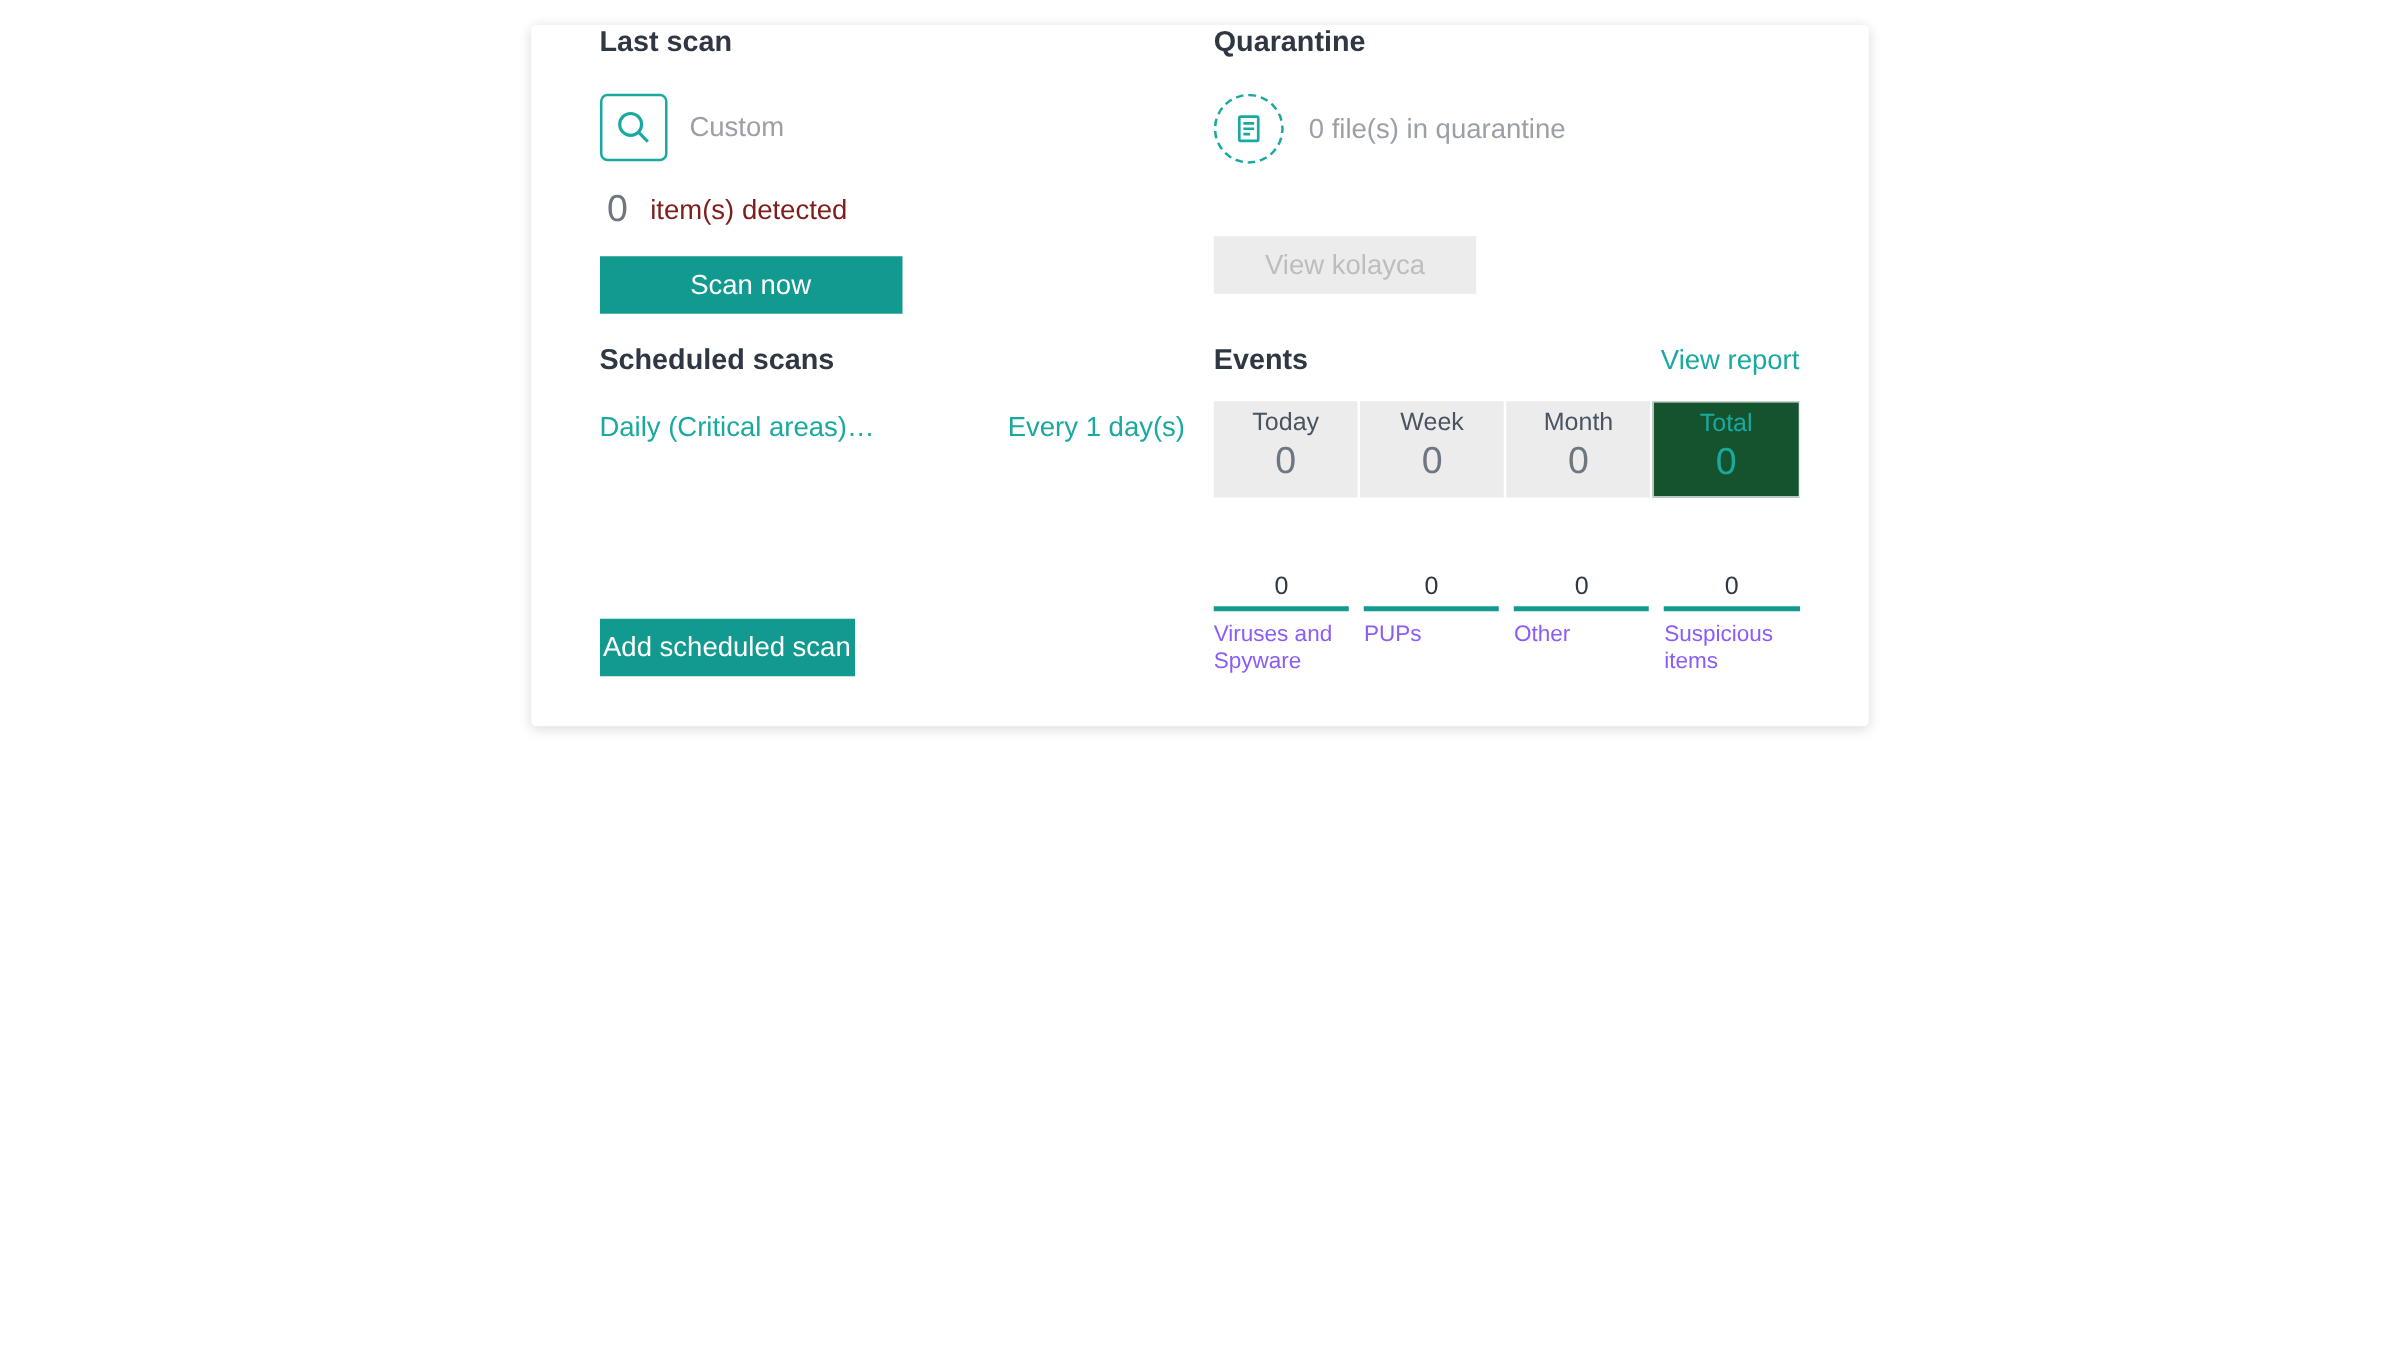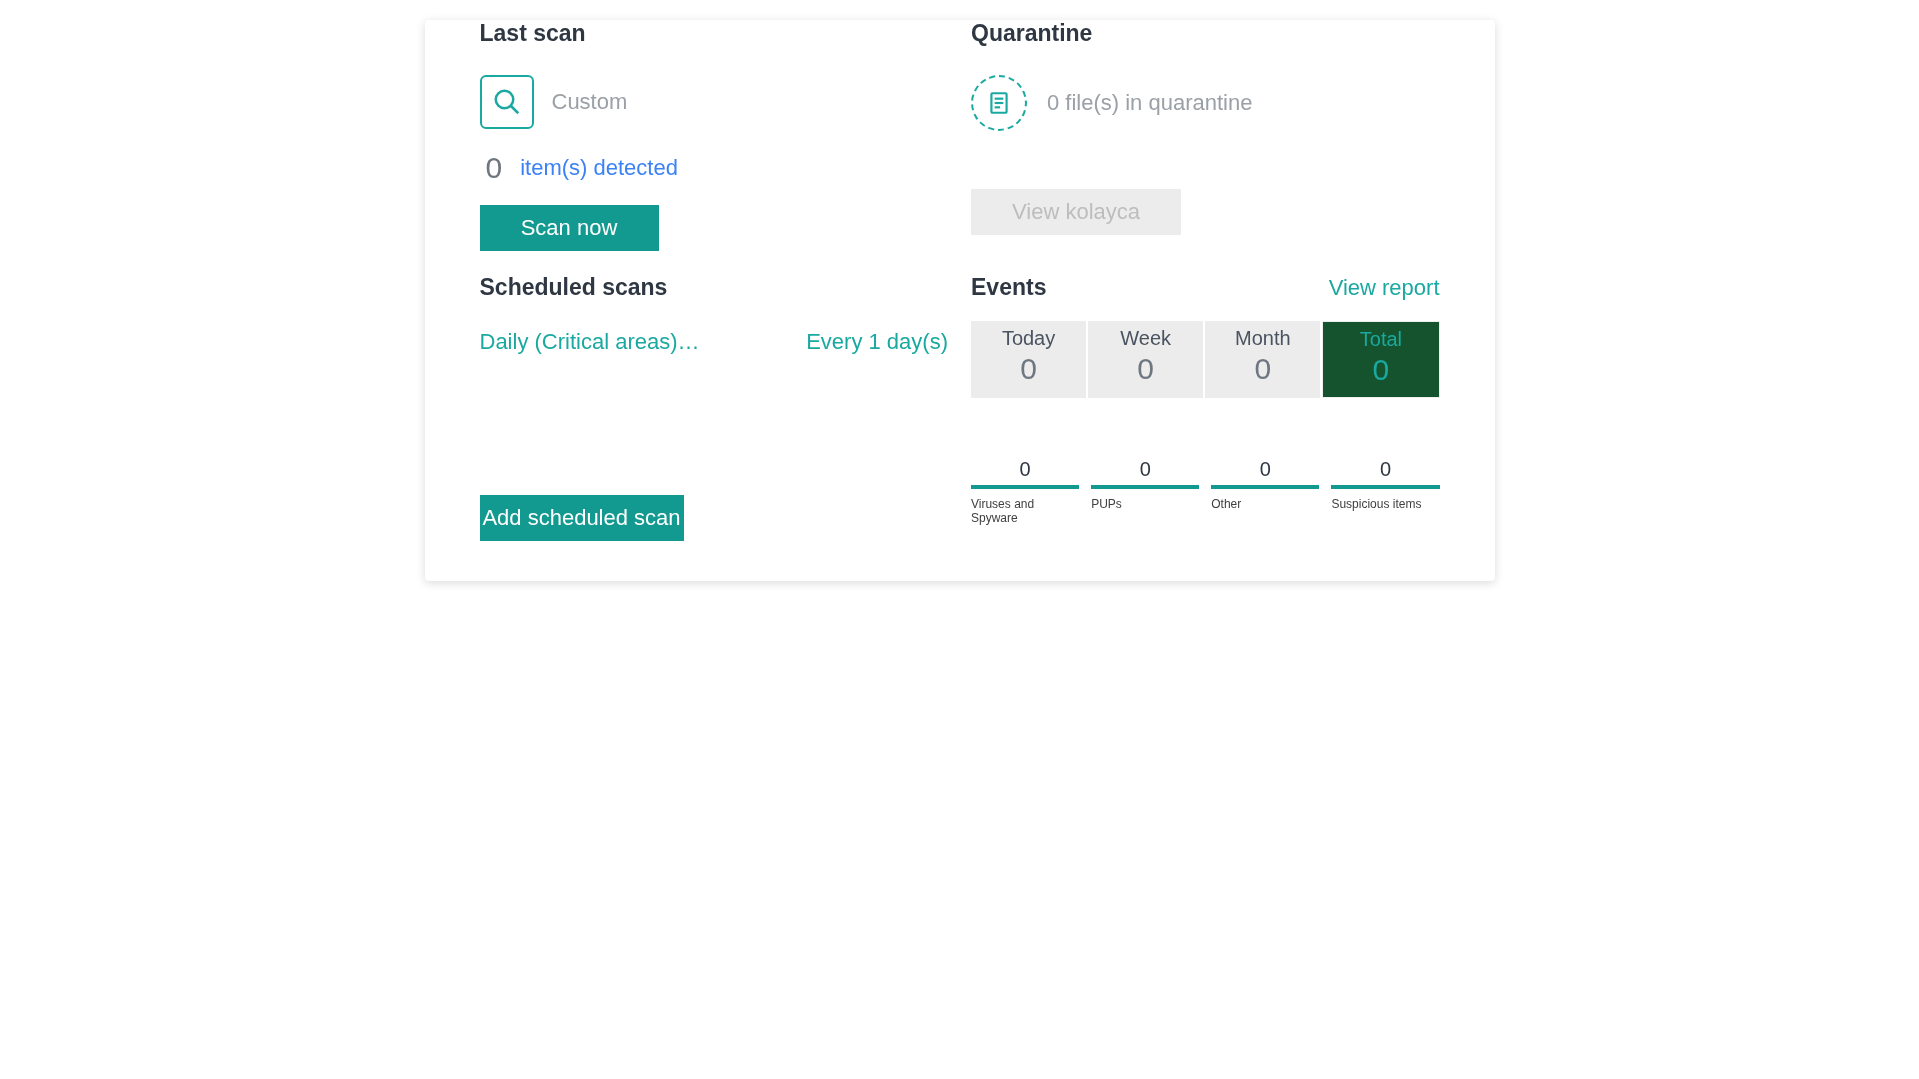--- a/index.html
+++ b/index.html
@@ -47,27 +47,27 @@
   .scan-row { display: flex; align-items: center; gap: 18px; margin-bottom: 22px; }
   .scan-icon {
     width: 54px; height: 54px;
     border: 2px solid #1aa9a0;
     border-radius: 6px;
     display: flex; align-items: center; justify-content: center;
   }
   .scan-label { color: #9aa0a6; font-size: 22px; }
   .detected-row { display: flex; align-items: center; gap: 18px; margin-bottom: 20px; }
   .zero-glyph { font-size: 30px; color: #6e7680; font-weight: 300; margin-left: 6px; }
-  .detected-text { font-size: 22px; color: #3b82f6; }
+  .detected-text { font-size: 22px; color: #7f1d1d; }
   .btn {
     background: #139a90;
     color: #ffffff;
     font-size: 22px;
     padding: 10px 0;
-    width: 179px;
+    width: 242px;
     text-align: center;
     border: none;
     cursor: pointer;
   }
   .btn-wide { width: 204px; }
   .btn-disabled {
     background: #ececec;
     color: #bdbdbd;
     cursor: default;
     width: 210px;
@@ -122,22 +122,22 @@
   }
   .cat .cat-count {
     text-align: center;
     font-size: 20px;
     color: #2f3743;
     padding-bottom: 4px;
     border-bottom: 4px solid #139a90;
     margin-bottom: 8px;
   }
   .cat .cat-label {
-    font-size: 12px;
-    color: #404040;
+    font-size: 18px;
+    color: #8b5cf6;
   }
 
   svg { display: block; }
 </style>
 </head>
 <body>
 
 <div class="card">
 
 

